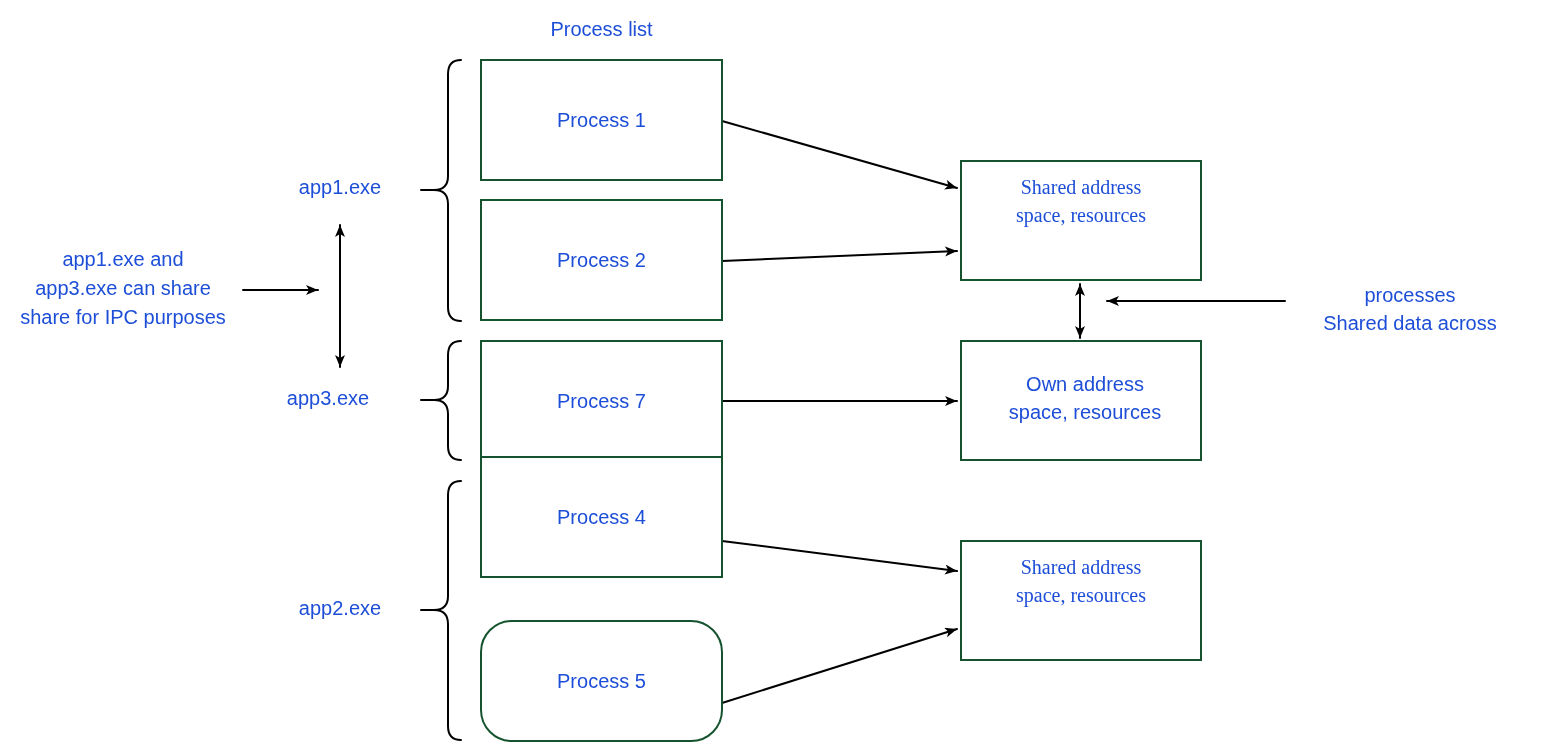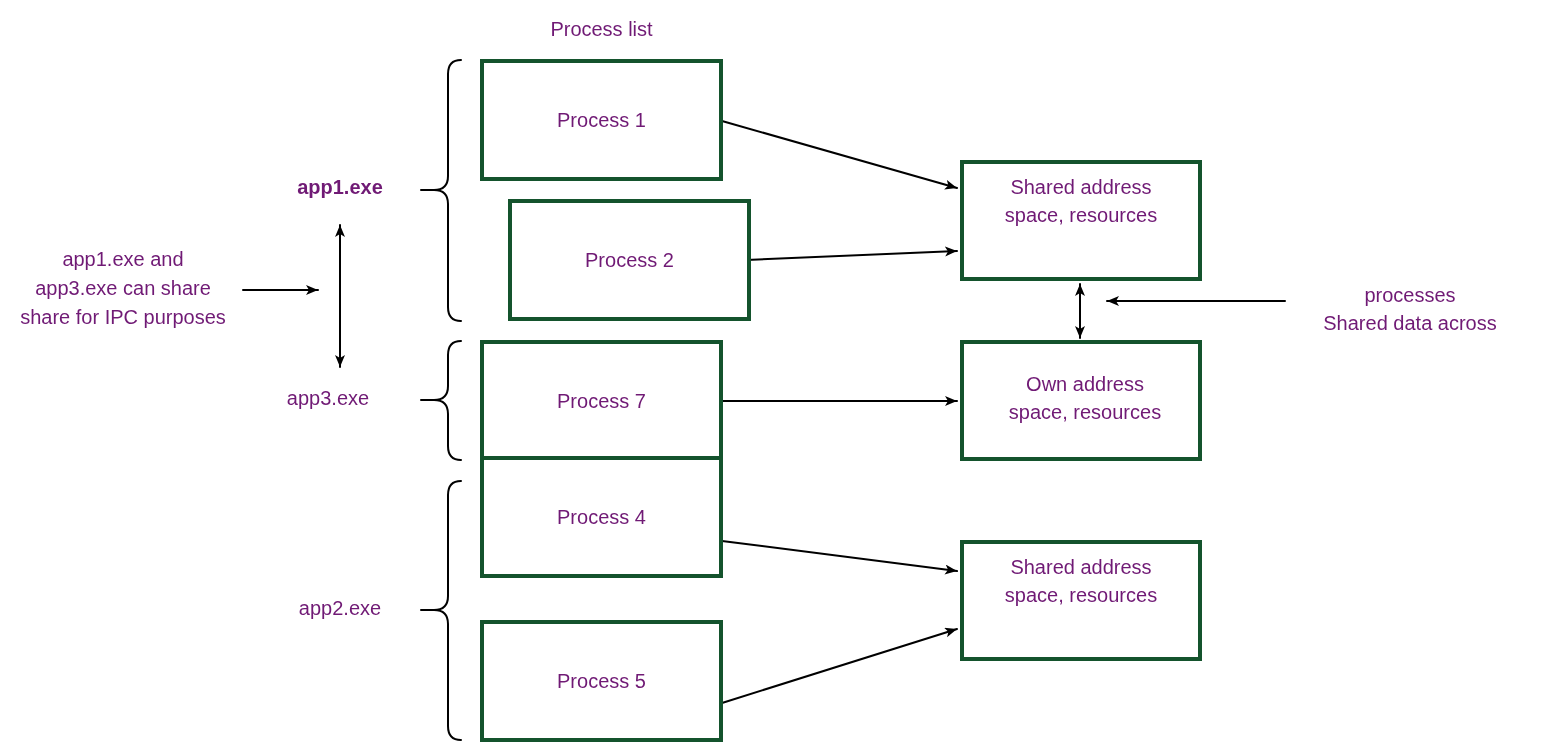--- a/index.html
+++ b/index.html
@@ -6,54 +6,54 @@
     margin: 0;
     padding: 0;
     background: #ffffff;
   }
   .canvas {
     position: relative;
     width: 1542px;
     height: 742px;
     background: #ffffff;
     font-family: "Liberation Sans", sans-serif;
-    color: #701a75;
+    color: #1d4ed8;
     font-size: 20px;
     overflow: hidden;
   }
   .wires {
     position: absolute;
     left: 0;
     top: 0;
     width: 1542px;
     height: 742px;
   }
   .box {
     position: absolute;
     box-sizing: border-box;
-    border: 4px solid #14532d;
+    border: 2px solid #14532d;
     background: #ffffff;
     display: flex;
     flex-direction: column;
     align-items: center;
     justify-content: center;
     text-align: center;
     line-height: 28px;
   }
   .process-box {
     left: 480px;
     width: 243px;
     height: 122px;
   }
   .resource-box {
     left: 960px;
     width: 242px;
     height: 121px;
   }
-  .lift-12 { padding-bottom: 39px; }
+  .lift-12 { padding-bottom: 39px; font-family: Liberation Serif, serif; }
   .lift-2  { padding-bottom: 5px; padding-left: 8px; }
   .label {
     position: absolute;
     text-align: center;
     line-height: 28px;
     white-space: nowrap;
   }
   .annotation {
     position: absolute;
     text-align: center;
@@ -93,47 +93,47 @@
       <line x1="1080" y1="284" x2="1080" y2="338" marker-start="url(#ah-start)" marker-end="url(#ah-end)"></line>
       <line x1="1285" y1="301" x2="1107" y2="301" marker-end="url(#ah-end)"></line>
     </g>
   </svg>
 
   <div class="label" style="left:480px; top:15px; width:243px;">Process list</div>
 
   <div class="box process-box" style="top:59px;">
     <span>Process 1</span>
   </div>
-  <div class="box process-box" style="top:199px;margin-left:28px;">
+  <div class="box process-box" style="top:199px;">
     <span>Process 2</span>
   </div>
   <div class="box process-box" style="top:340px;">
     <span>Process 7</span>
   </div>
   <div class="box process-box" style="top:456px;">
     <span>Process 4</span>
   </div>
-  <div class="box process-box" style="top:620px;">
+  <div class="box process-box" style="top:620px;border-radius:32px;">
     <span>Process 5</span>
   </div>
 
   <div class="box resource-box lift-12" style="top:160px;">
     <span>Shared address</span>
     <span>space, resources</span>
   </div>
   <div class="box resource-box lift-2" style="top:340px;">
     <span>Own address</span>
     <span>space, resources</span>
   </div>
   <div class="box resource-box lift-12" style="top:540px;">
     <span>Shared address</span>
     <span>space, resources</span>
   </div>
 
-  <div class="label" style="left:260px; top:173px; width:160px;font-weight:bold;">app1.exe</div>
+  <div class="label" style="left:260px; top:173px; width:160px;">app1.exe</div>
   <div class="label" style="left:248px; top:384px; width:160px;">app3.exe</div>
   <div class="label" style="left:260px; top:594px; width:160px;">app2.exe</div>
 
   <div class="annotation" style="left:6px; top:245px; width:234px; line-height:29px;">
     <div>app1.exe and</div>
     <div>app3.exe can share</div>
     <div>share for IPC purposes</div>
   </div>
 
   <div class="annotation" style="left:1302px; top:281px; width:216px; line-height:28px;">

